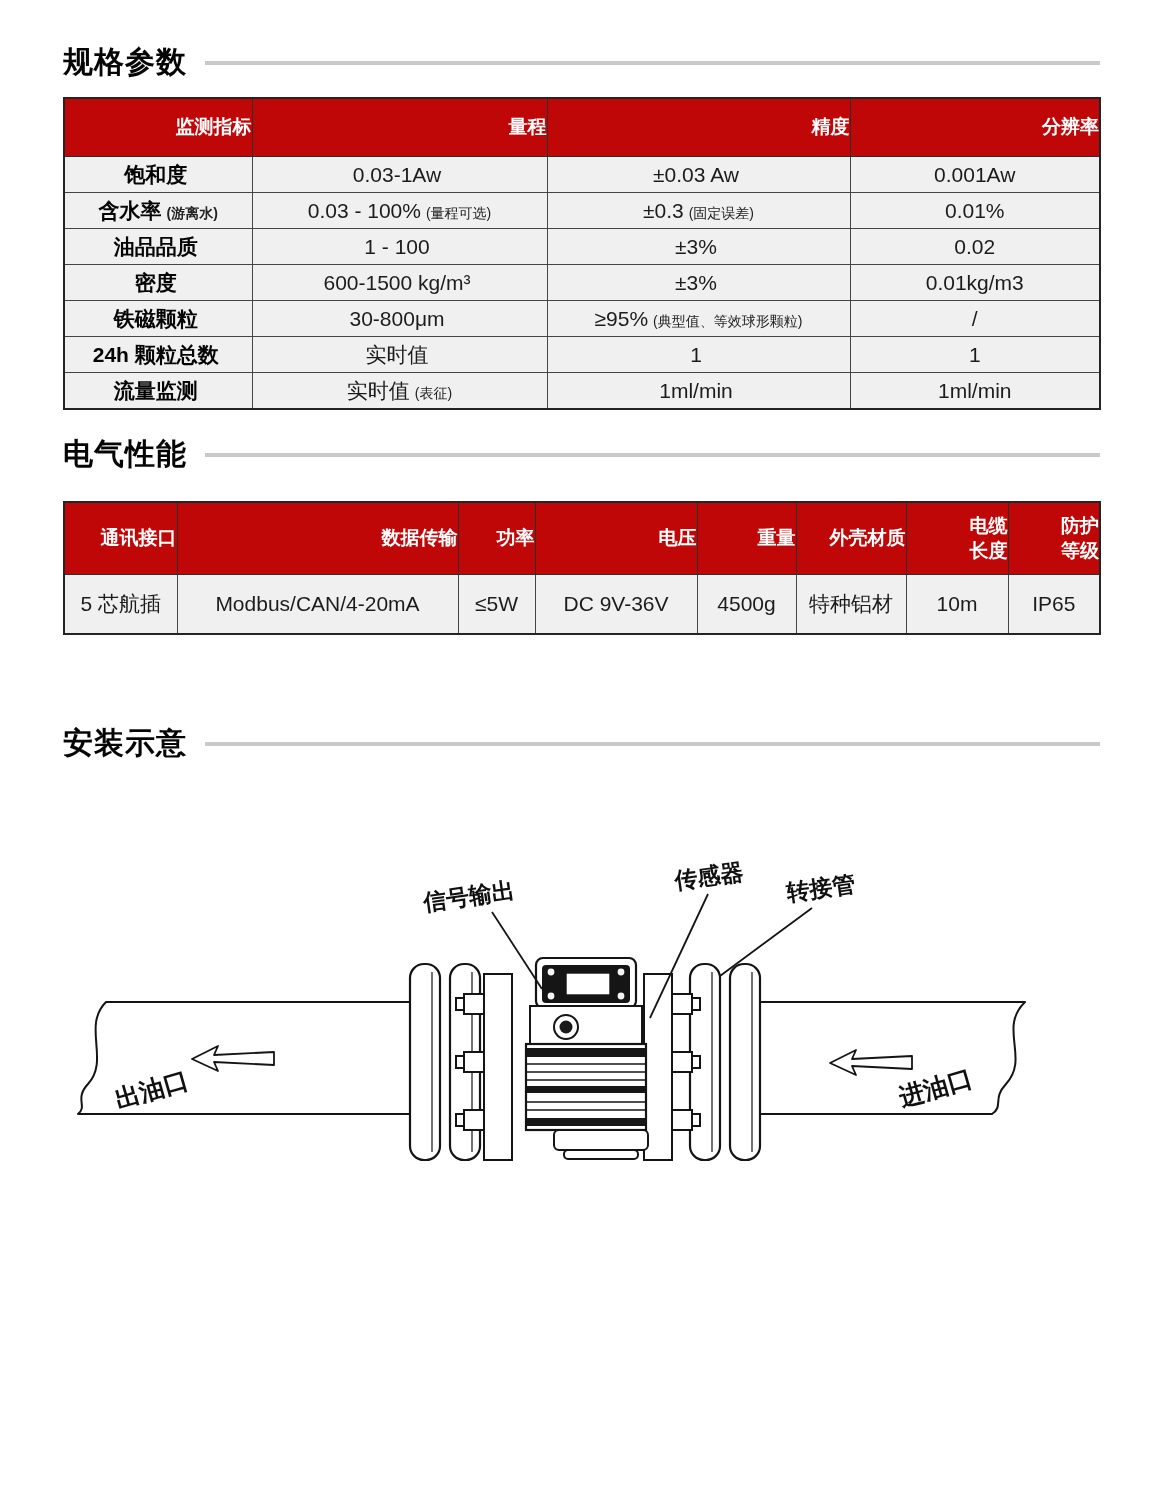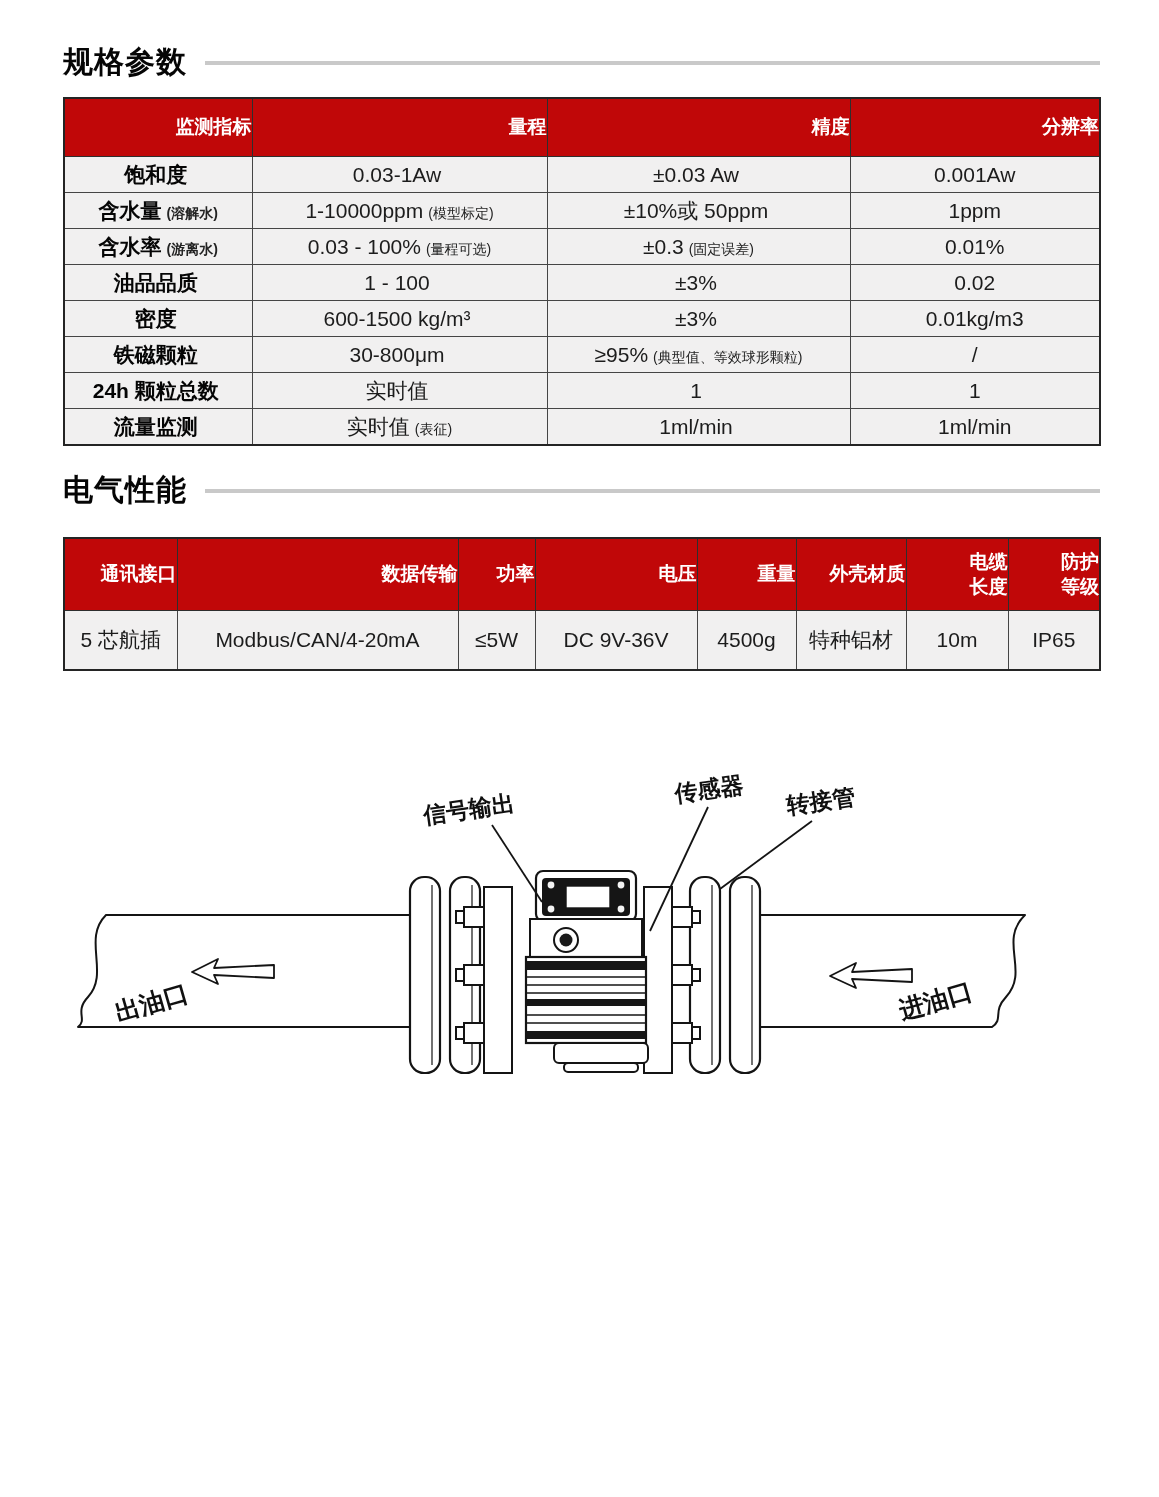--- a/index.html
+++ b/index.html
@@ -69,26 +69,20 @@
         </tr>
       </thead>
       <tbody>
         <tr>
           <td class="cname"><span>饱和度</span><span class="note"></span></td>
           <td><span>0.03-1Aw</span><span class="note"></span></td>
           <td><span>±0.03 Aw</span><span class="note"></span></td>
           <td><span>0.001Aw</span></td>
         </tr>
         <tr>
-          <td class="cname"><span>含水量</span><span class="note">(溶解水)</span></td>
-          <td><span>1-10000ppm</span><span class="note">(模型标定)</span></td>
-          <td><span>±10%或 50ppm</span><span class="note"></span></td>
-          <td><span>1ppm</span></td>
-        </tr>
-        <tr>
           <td class="cname"><span>含水率</span><span class="note">(游离水)</span></td>
           <td><span>0.03 - 100%</span><span class="note">(量程可选)</span></td>
           <td><span>±0.3</span><span class="note">(固定误差)</span></td>
           <td><span>0.01%</span></td>
         </tr>
         <tr>
           <td class="cname"><span>油品品质</span><span class="note"></span></td>
           <td><span>1 - 100</span><span class="note"></span></td>
           <td><span>±3%</span><span class="note"></span></td>
           <td><span>0.02</span></td>
@@ -161,20 +155,24 @@
           <td>4500g</td>
           <td>特种铝材</td>
           <td>10m</td>
           <td>IP65</td>
         </tr>
       </tbody>
     </table>
   </section>
 
   <section class="install-section">
+    <div class="sec-head">
+      <h2 class="sec-title">安装示意</h2>
+      <div class="rule"></div>
+    </div>
 
     <div class="diagram-wrap">
       <svg width="1040" height="400" viewBox="0 0 1040 400">
 
         <g>
           <path d="M372,156 L46,156 C 22,180 50,214 28,238 C 14,253 28,260 18,268 L372,268 Z" fill="#ffffff" stroke="#141414" stroke-width="2" stroke-linejoin="round"></path>
         </g>
 
         <g>
           <path d="M700,156 L965,156 C 938,182 970,212 946,238 C 932,253 944,260 932,268 L700,268 Z" fill="#ffffff" stroke="#141414" stroke-width="2" stroke-linejoin="round"></path>

